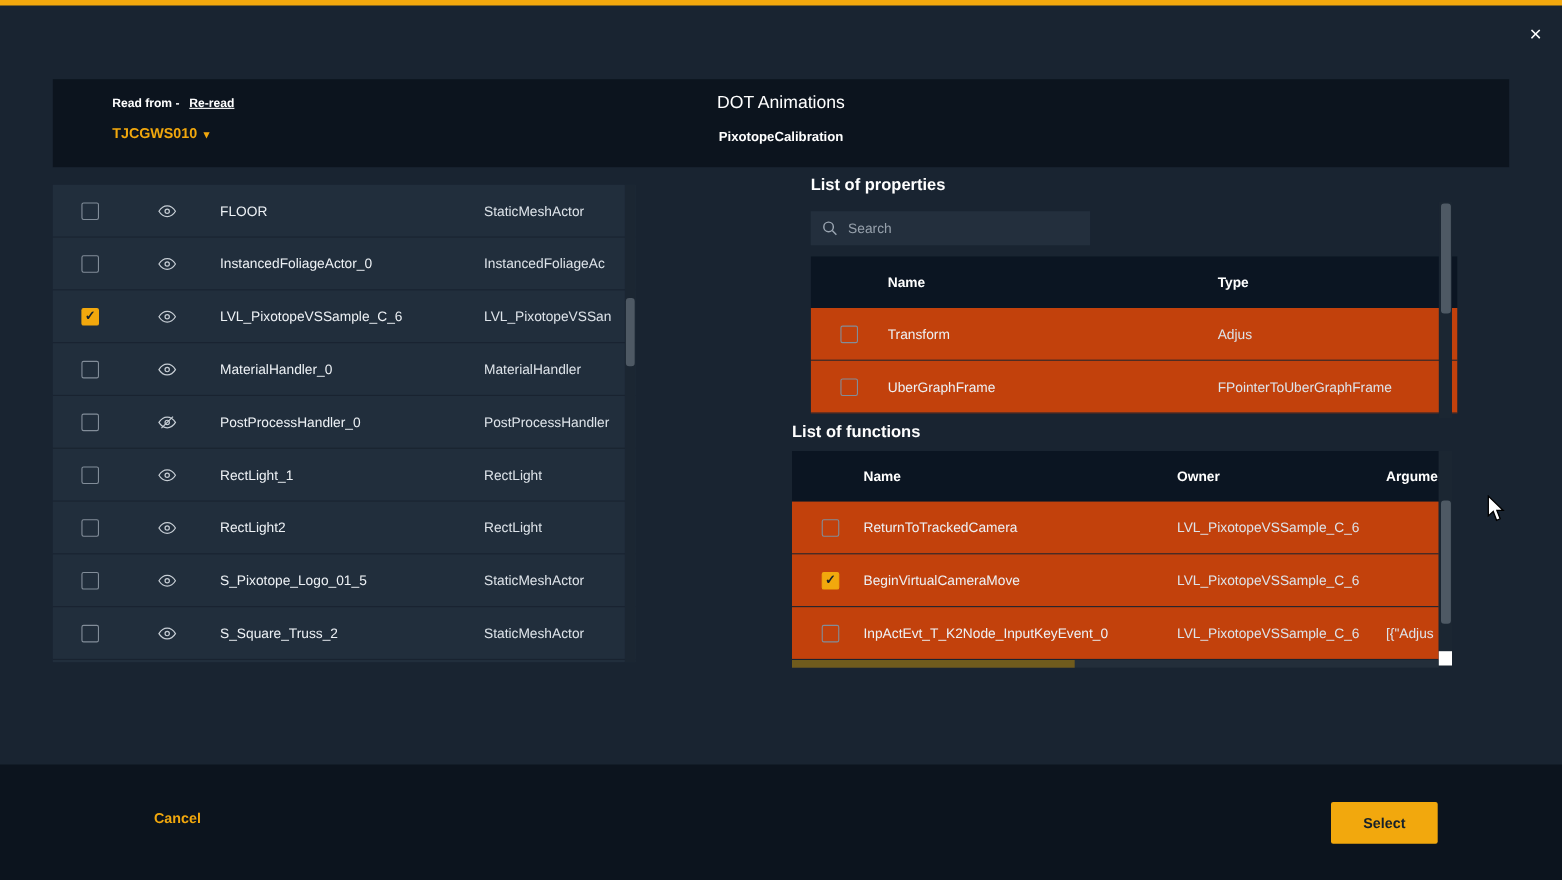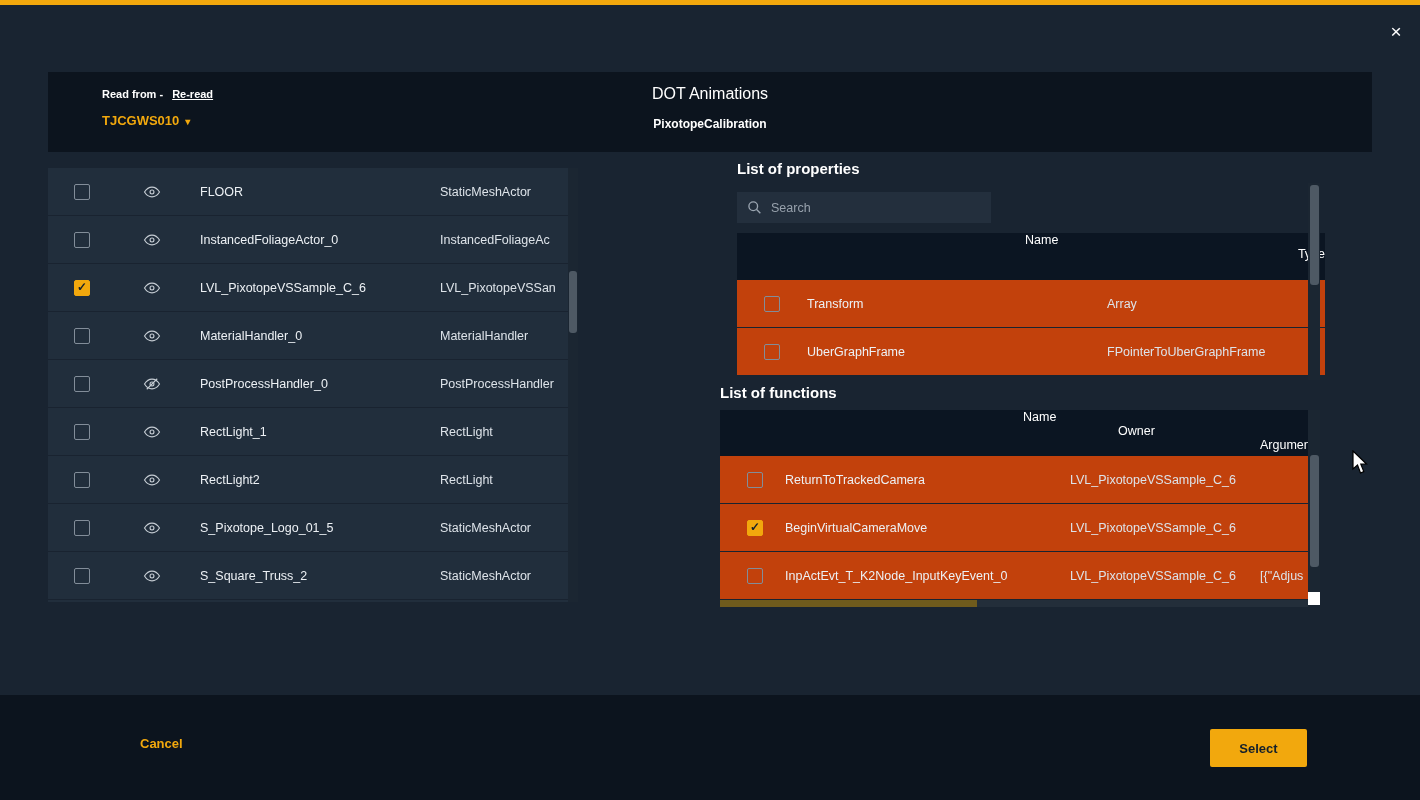--- a/index.html
+++ b/index.html
@@ -66,21 +66,21 @@
   .search circle { fill:none; stroke:#9AA5B1; stroke-width:1.6; }
   .search line { stroke:#9AA5B1; stroke-width:1.6; }
   .search input {
     background:transparent; border:none; outline:none; color:#E6EBF0;
     font-size:12.5px; margin-left:9px; width:200px; font-family:inherit;
   }
   .search input::placeholder { color:#97A1AC; opacity:1; }
 
   .dtable { position:absolute; left:0; width:588px; overflow:hidden; }
   .ptable { top:73px; }
-  .thead { display:flex; align-items:flex-end; background:#0B1522; font-weight:normal; font-size:12.5px; color:#fff;flex-direction:column; }
+  .thead { display:flex; align-items:center; background:#0B1522; font-weight:bold; font-size:12.5px; color:#fff; }
   .ptable .thead { height:47px; }
   .th-spacer70 { width:70px; flex:none; }
   .th-pname { width:300px; flex:none; }
   .drow { display:flex; align-items:center; height:48px; background:#c2410c; border-bottom:1px solid #192330; overflow:hidden; }
   .drow .cb { margin-left:27px; }
   .pname { margin-left:27px; width:300px; flex:none; font-size:12.5px; white-space:nowrap; color:#EDF1F5; }
   .ptype { flex:none; font-size:12.5px; white-space:nowrap; color:#DDE3E9; }
 
   
   .functions { position:absolute; left:720px; top:384px; width:600px; }
@@ -246,21 +246,21 @@
   </div>
   <div class="dtable ptable">
     <div class="thead">
       <span class="th-spacer70"></span>
       <span class="th-pname">Name</span>
       <span>Type</span>
     </div>
     <div class="drow">
       <span class="cb"></span>
       <span class="pname">Transform</span>
-      <span class="ptype">Array</span>
+      <span class="ptype">Adjus</span>
     </div>
     <div class="drow">
       <span class="cb"></span>
       <span class="pname">UberGraphFrame</span>
       <span class="ptype">FPointerToUberGraphFrame</span>
     </div>
   </div>
 </div>
 
 <div class="functions">

